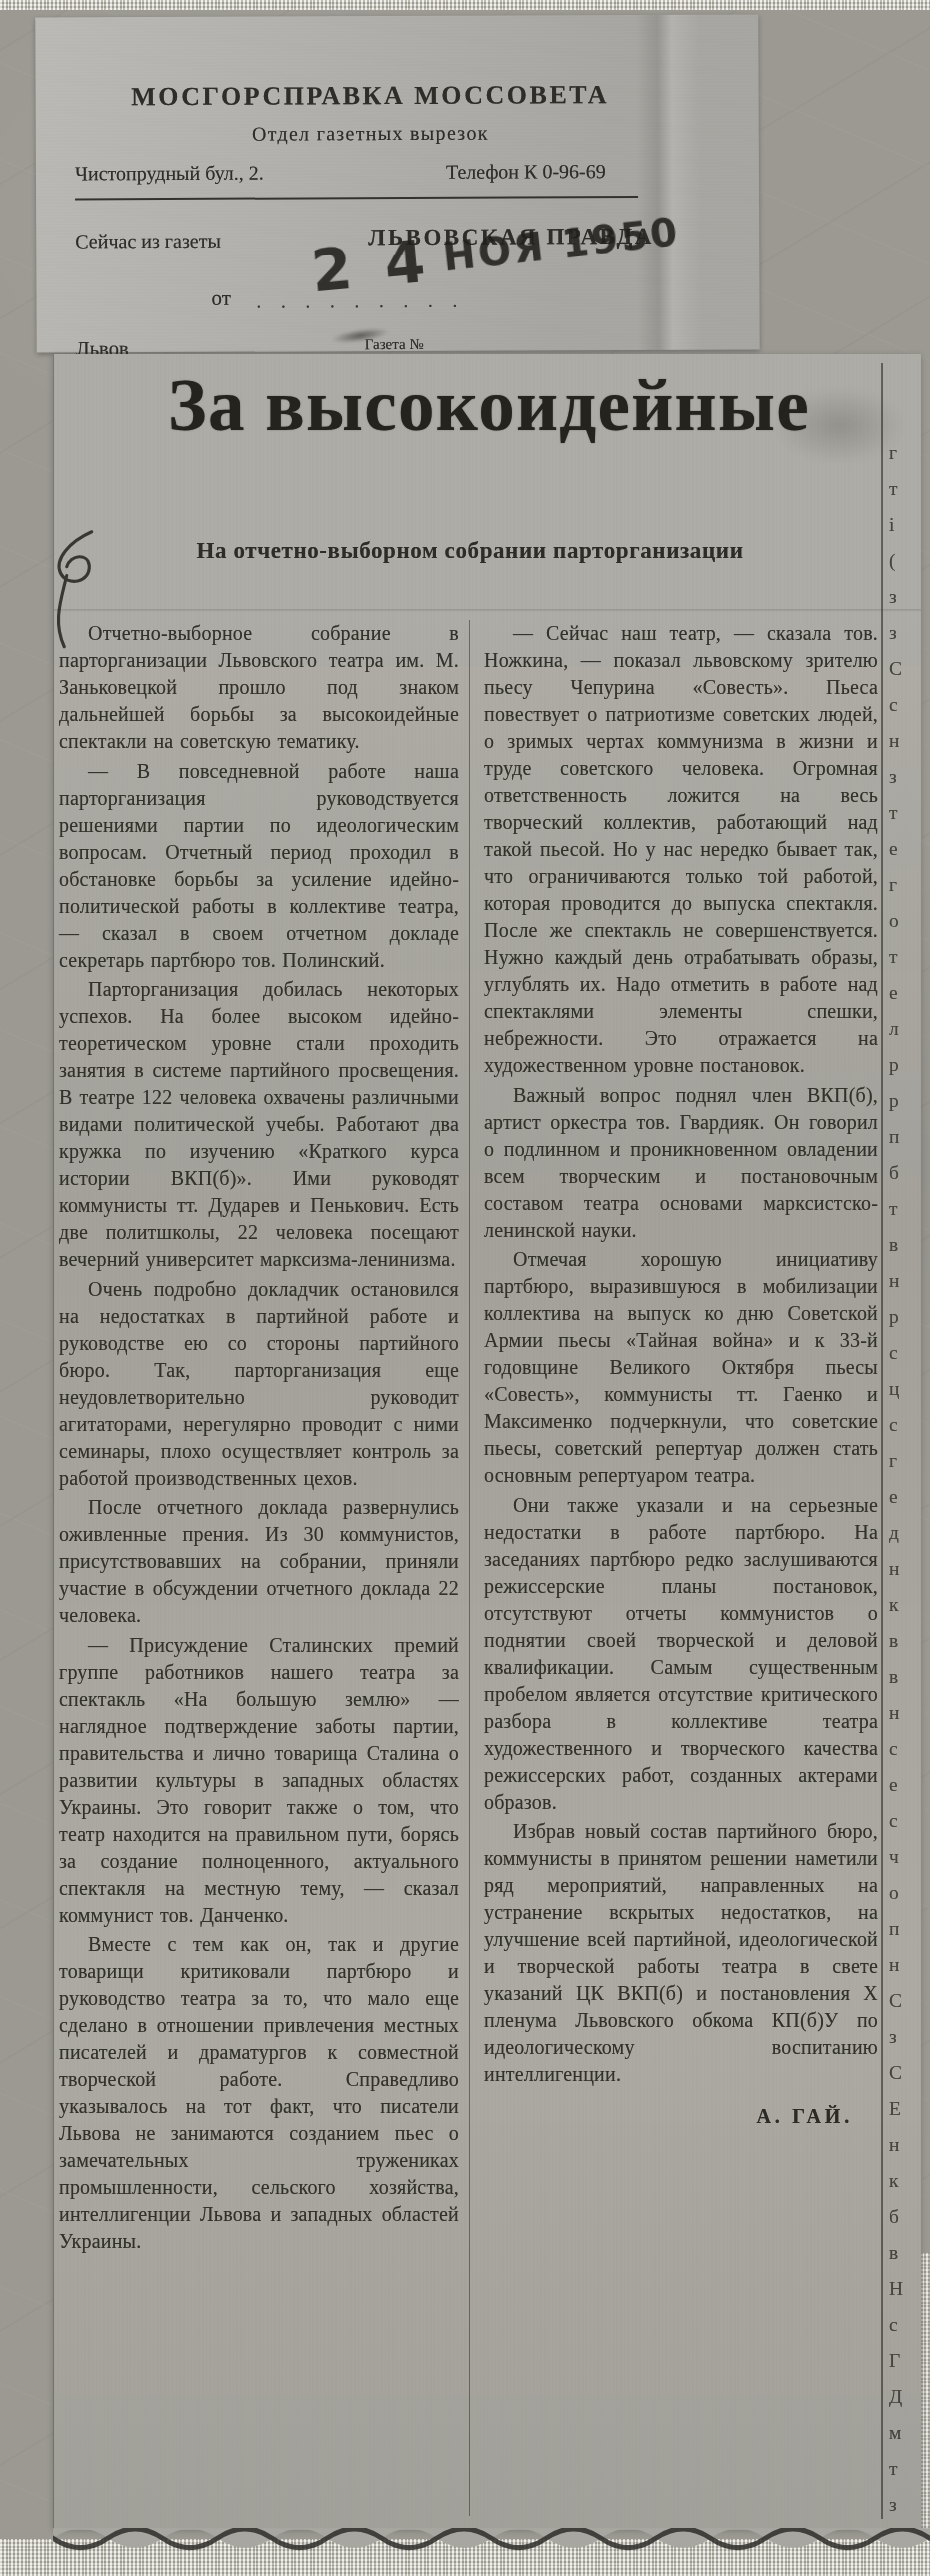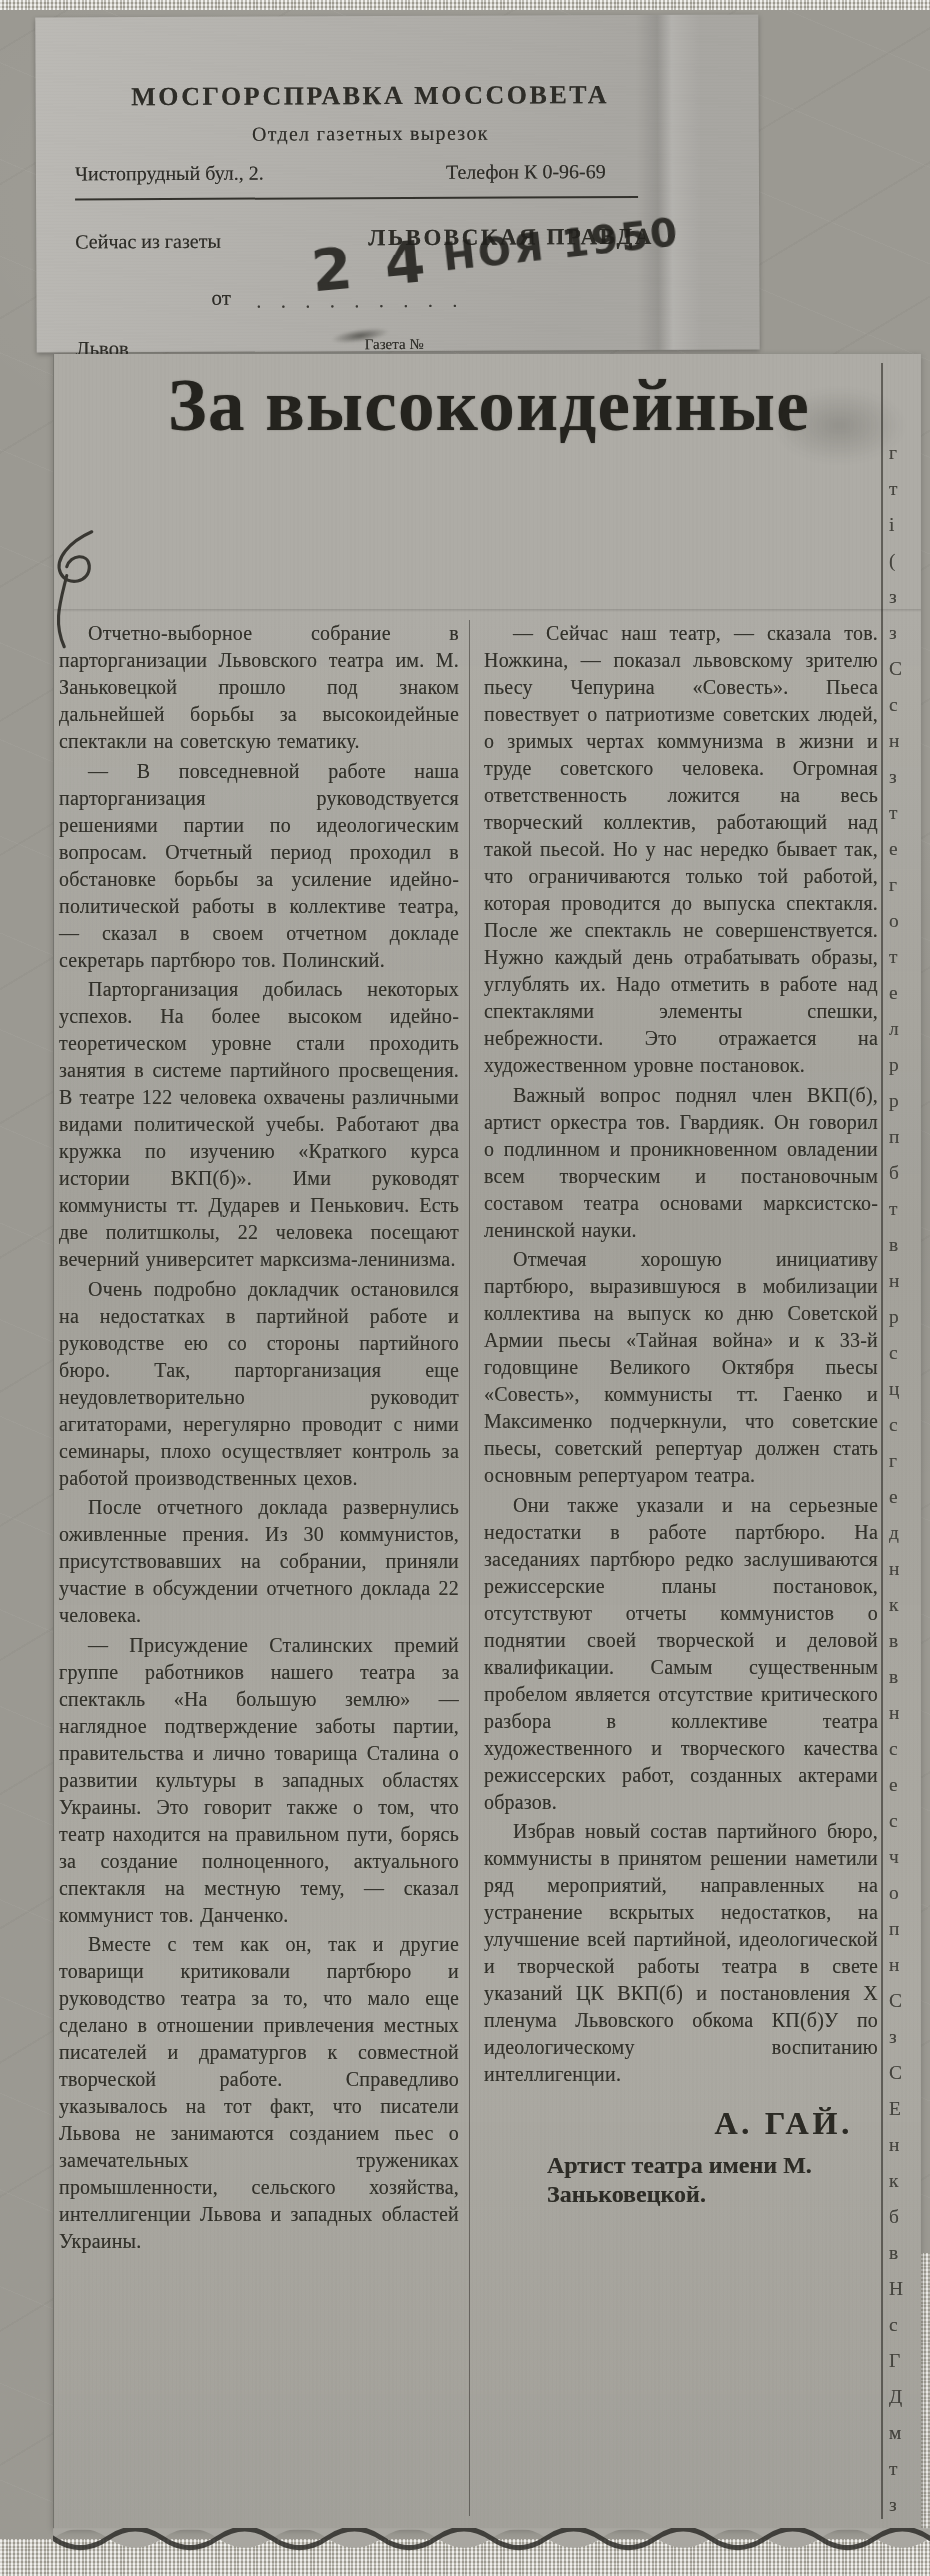--- a/index.html
+++ b/index.html
@@ -87,21 +87,21 @@
   .col p{margin:0 0 2.5px 0;text-indent:29px;text-align:justify;
     font-size:20px;line-height:27px;letter-spacing:0.2px;word-spacing:1.3px;
     color:#32312a;text-shadow:0 0 0.6px rgba(40,39,33,.45);}
   #col-rule-1{position:absolute;left:415px;top:266px;width:1.3px;height:1896px;background:rgba(52,50,45,.55);}
   #col-rule-2{position:absolute;left:827px;top:9.4px;width:1.9px;height:2156px;background:rgba(45,44,39,.6);}
   #edge-letters{position:absolute;left:835px;top:81px;width:27.5px;font-size:19.4px;line-height:36px;
     color:#45443e;text-shadow:0 0 0.6px rgba(40,39,33,.4);}
   #edge-letters span{display:block;overflow:hidden;}
 
   #signature-name{margin-top:17px;padding-right:25px;text-align:right;
-    font-size:32px;font-weight:bold;letter-spacing:3.8px;color:#2b2a24;text-shadow:0 0 0.6px rgba(30,29,24,.6);}
+    font-size:20px;font-weight:bold;letter-spacing:3.8px;color:#2b2a24;text-shadow:0 0 0.6px rgba(30,29,24,.6);}
   #signature-role{margin:8.8px 0 0 63px;width:350px;font-size:24px;font-weight:bold;
     line-height:29px;color:#2d2c26;text-shadow:0 0 0.6px rgba(30,29,24,.5);}
 
   #flourish{position:absolute;left:-6.3px;top:174px;}
   #wave-edge{position:absolute;left:53px;top:2528px;}
 </style>
 </head>
 <body>
 
 <div id="top-weave" class="weave"></div>
@@ -127,20 +127,21 @@
   <div class="slip-line" id="slip-issue">Газета №</div>
   <div class="slip-line" id="slip-issuedots">. . . . .</div>
 </div>
 
 <div id="clipping">
   <div class="headline" id="headline-1">За высокоидейные</div>
   <div id="headline-ghost"></div>
   <svg id="flourish" width="60" height="125" viewBox="0 0 96 200">
     <path d="M70,6 C34,22 10,50 20,72 C30,94 68,88 66,60 C64,40 36,42 30,62 M30,76 C20,118 8,150 26,190" fill="none" stroke="#23221d" stroke-width="5" stroke-linecap="round" opacity="0.85"></path>
   </svg>
+  <div class="subtitle" id="subtitle-1">На отчетно-выборном собрании парторганизации</div>
   <div id="seam"></div>
 
   <div class="col" id="col-left">
       <p>Отчетно-выборное собрание в парторганизации Львовского театра им. М. Заньковецкой прошло под знаком дальнейшей борьбы за высокоидейные спектакли на советскую тематику.</p>
       <p>— В повседневной работе наша парторганизация руководствуется решениями партии по идеологическим вопросам. Отчетный период проходил в обстановке борьбы за усиление идейно-политической работы в коллективе театра, — сказал в своем отчетном докладе секретарь партбюро тов. Полинский.</p>
       <p>Парторганизация добилась некоторых успехов. На более высоком идейно-теоретическом уровне стали проходить занятия в системе партийного просвещения. В театре 122 человека охвачены различными видами политической учебы. Работают два кружка по изучению «Краткого курса истории ВКП(б)». Ими руководят коммунисты тт. Дударев и Пенькович. Есть две политшколы, 22 человека посещают вечерний университет марксизма-ленинизма.</p>
       <p>Очень подробно докладчик остановился на недостатках в партийной работе и руководстве ею со стороны партийного бюро. Так, парторганизация еще неудовлетворительно руководит агитаторами, нерегулярно проводит с ними семинары, плохо осуществляет контроль за работой производственных цехов.</p>
       <p>После отчетного доклада развернулись оживленные прения. Из 30 коммунистов, присутствовавших на собрании, приняли участие в обсуждении отчетного доклада 22 человека.</p>
       <p>— Присуждение Сталинских премий группе работников нашего театра за спектакль «На большую землю» — наглядное подтверждение заботы партии, правительства и лично товарища Сталина о развитии культуры в западных областях Украины. Это говорит также о том, что театр находится на правильном пути, борясь за создание полноценного, актуального спектакля на местную тему, — сказал коммунист тов. Данченко.</p>
       <p>Вместе с тем как он, так и другие товарищи критиковали партбюро и руководство театра за то, что мало еще сделано в отношении привлечения местных писателей и драматургов к совместной творческой работе. Справедливо указывалось на тот факт, что писатели Львова не занимаются созданием пьес о замечательных тружениках промышленности, сельского хозяйства, интеллигенции Львова и западных областей Украины.</p>
@@ -148,21 +149,20 @@
 
   <div class="col" id="col-right">
     <div id="right-paras">
         <p>— Сейчас наш театр, — сказала тов. Ножкина, — показал львовскому зрителю пьесу Чепурина «Совесть». Пьеса повествует о патриотизме советских людей, о зримых чертах коммунизма в жизни и труде советского человека. Огромная ответственность ложится на весь творческий коллектив, работающий над такой пьесой. Но у нас нередко бывает так, что ограничиваются только той работой, которая проводится до выпуска спектакля. После же спектакль не совершенствуется. Нужно каждый день отрабатывать образы, углублять их. Надо отметить в работе над спектаклями элементы спешки, небрежности. Это отражается на художественном уровне постановок.</p>
         <p>Важный вопрос поднял член ВКП(б), артист оркестра тов. Гвардияк. Он говорил о подлинном и проникновенном овладении всем творческим и постановочным составом театра основами марксистско-ленинской науки.</p>
         <p>Отмечая хорошую инициативу партбюро, выразившуюся в мобилизации коллектива на выпуск ко дню Советской Армии пьесы «Тайная война» и к 33-й годовщине Великого Октября пьесы «Совесть», коммунисты тт. Гаенко и Максименко подчеркнули, что советские пьесы, советский репертуар должен стать основным репертуаром театра.</p>
         <p>Они также указали и на серьезные недостатки в работе партбюро. На заседаниях партбюро редко заслушиваются режиссерские планы постановок, отсутствуют отчеты коммунистов о поднятии своей творческой и деловой квалификации. Самым существенным пробелом является отсутствие критического разбора в коллективе театра художественного и творческого качества режиссерских работ, созданных актерами образов.</p>
         <p>Избрав новый состав партийного бюро, коммунисты в принятом решении наметили ряд мероприятий, направленных на устранение вскрытых недостатков, на улучшение всей партийной, идеологической и творческой работы театра в свете указаний ЦК ВКП(б) и постановления X пленума Львовского обкома КП(б)У по идеологическому воспитанию интеллигенции.</p>
       </div>
     <div id="signature-name">А. ГАЙ.</div>
-    <div id="signature-role">Артист театра имени М. Заньковецкой.</div>
   </div>
 
   <div id="col-rule-1"></div>
   <div id="col-rule-2"></div>
   <div id="edge-letters">
       <span>г</span>
       <span>т</span>
       <span>і</span>
       <span>(</span>
       <span>з</span>

